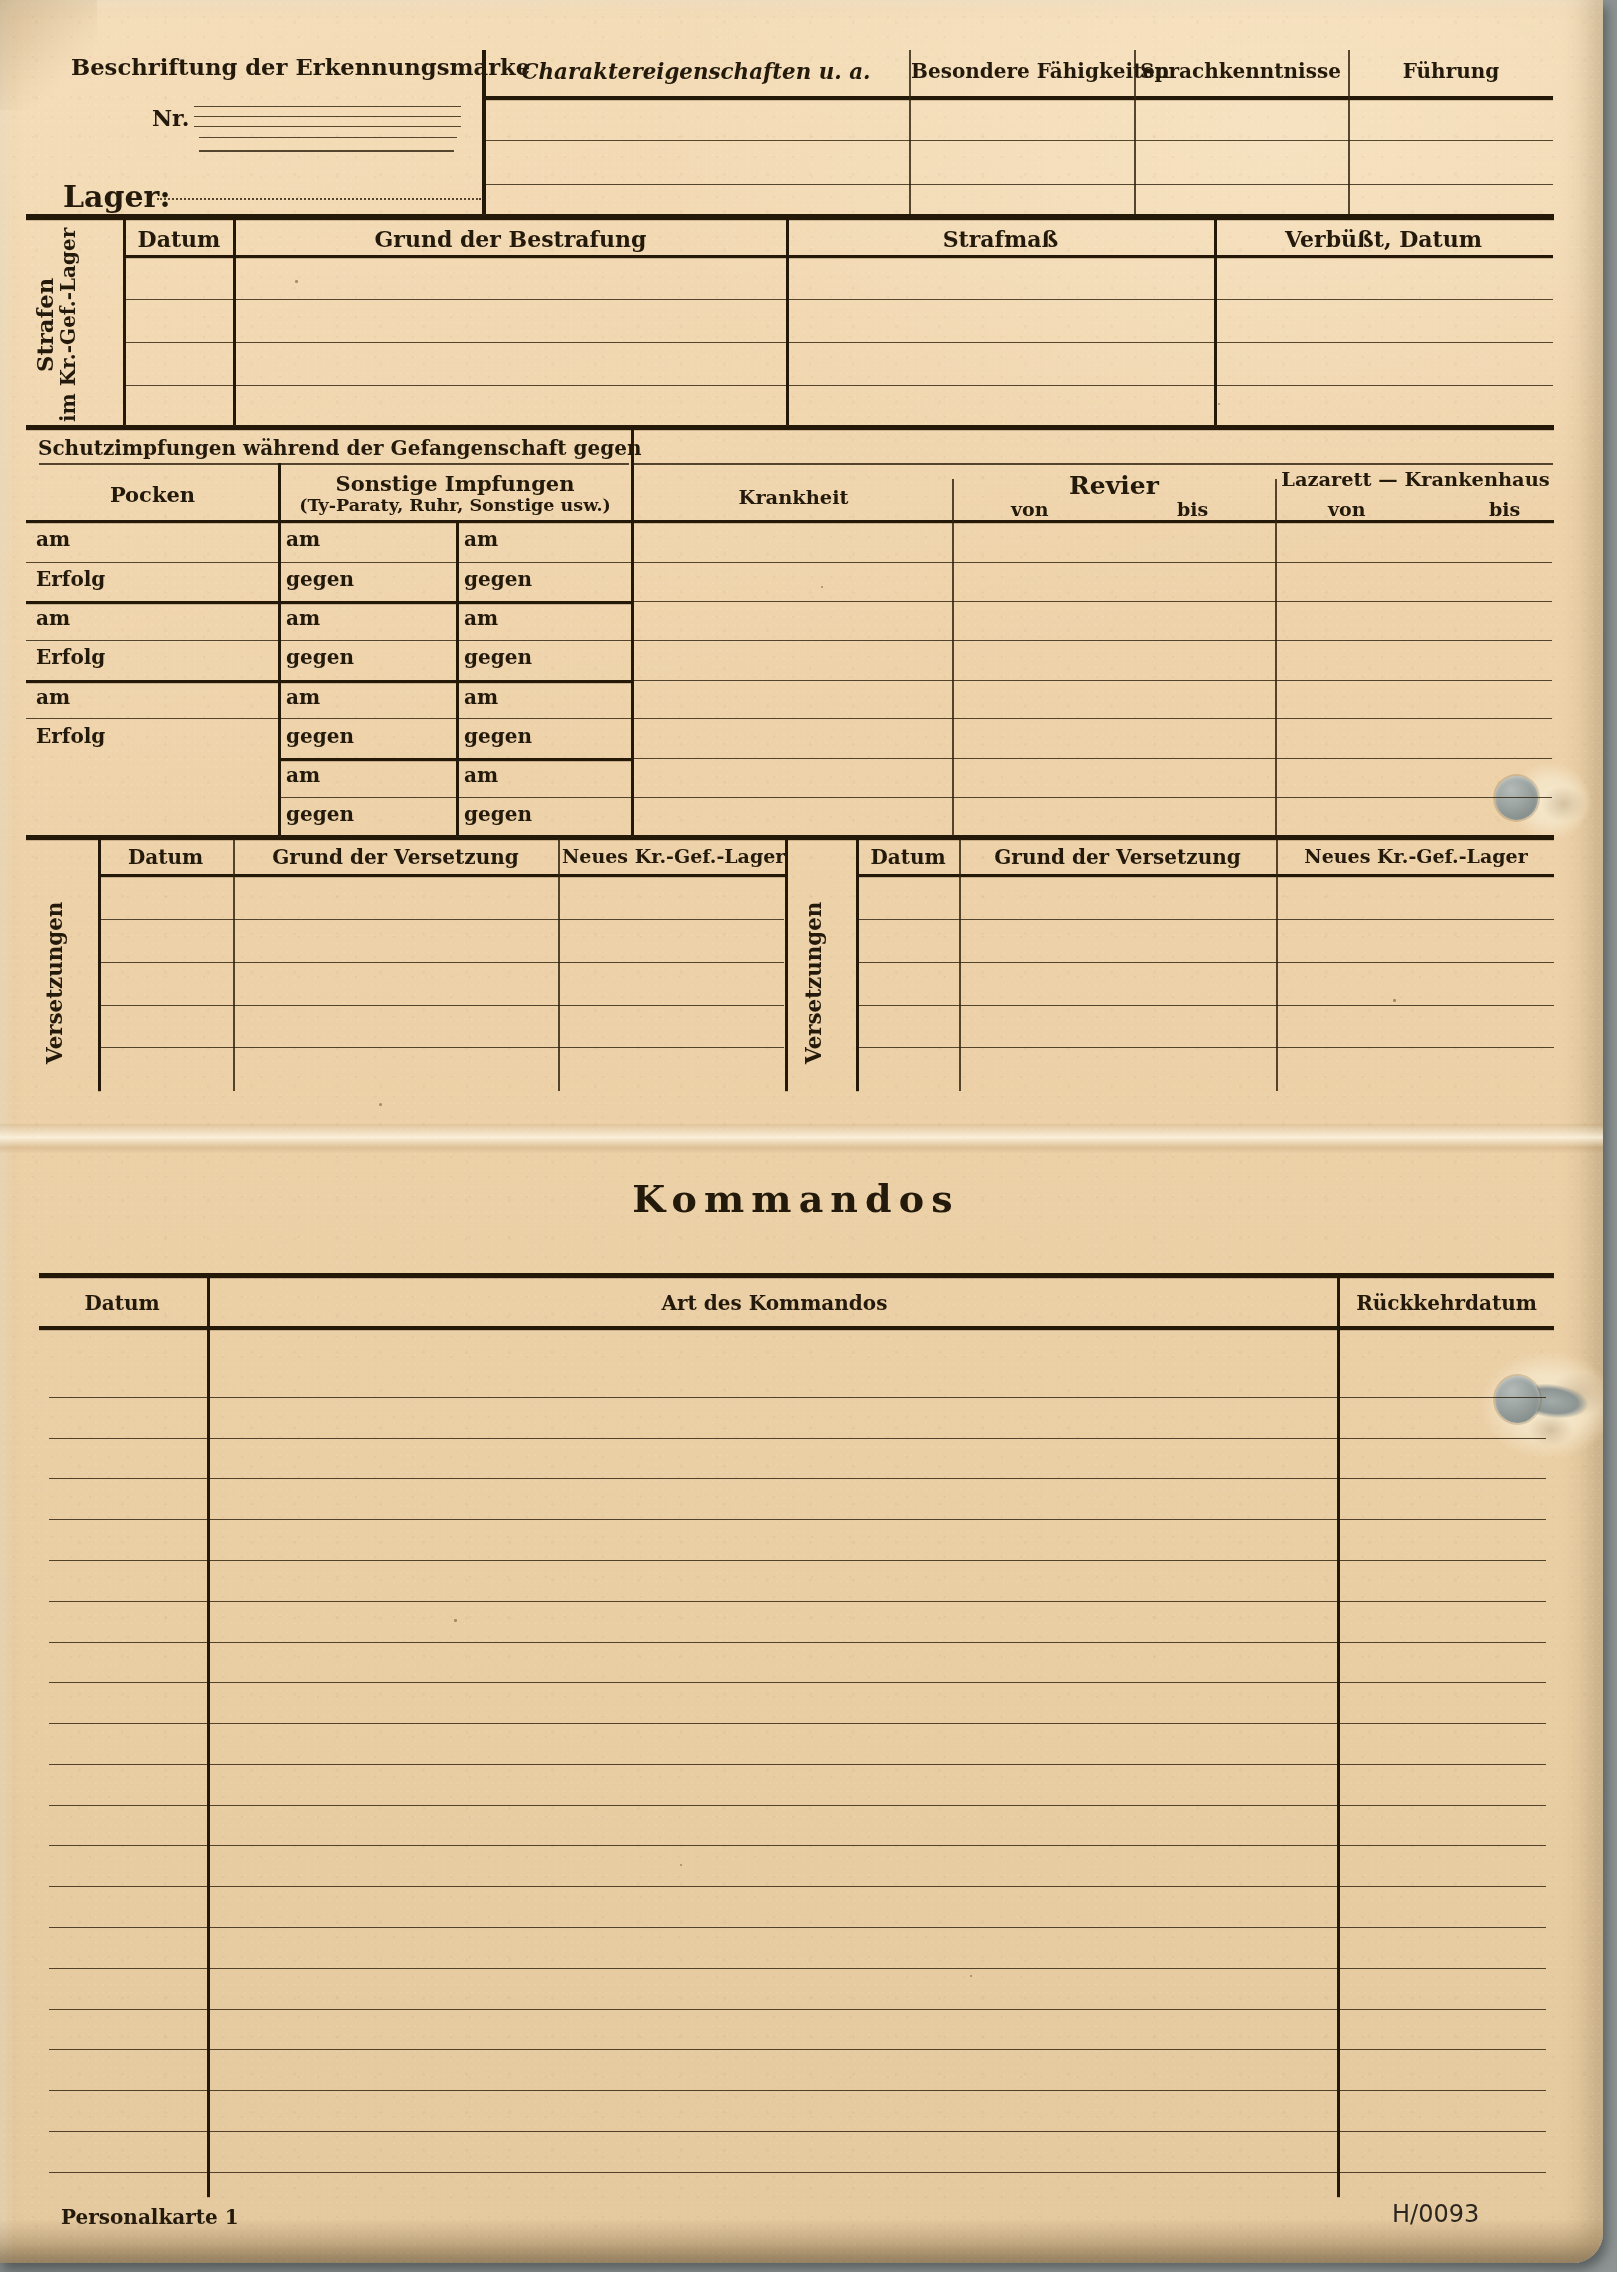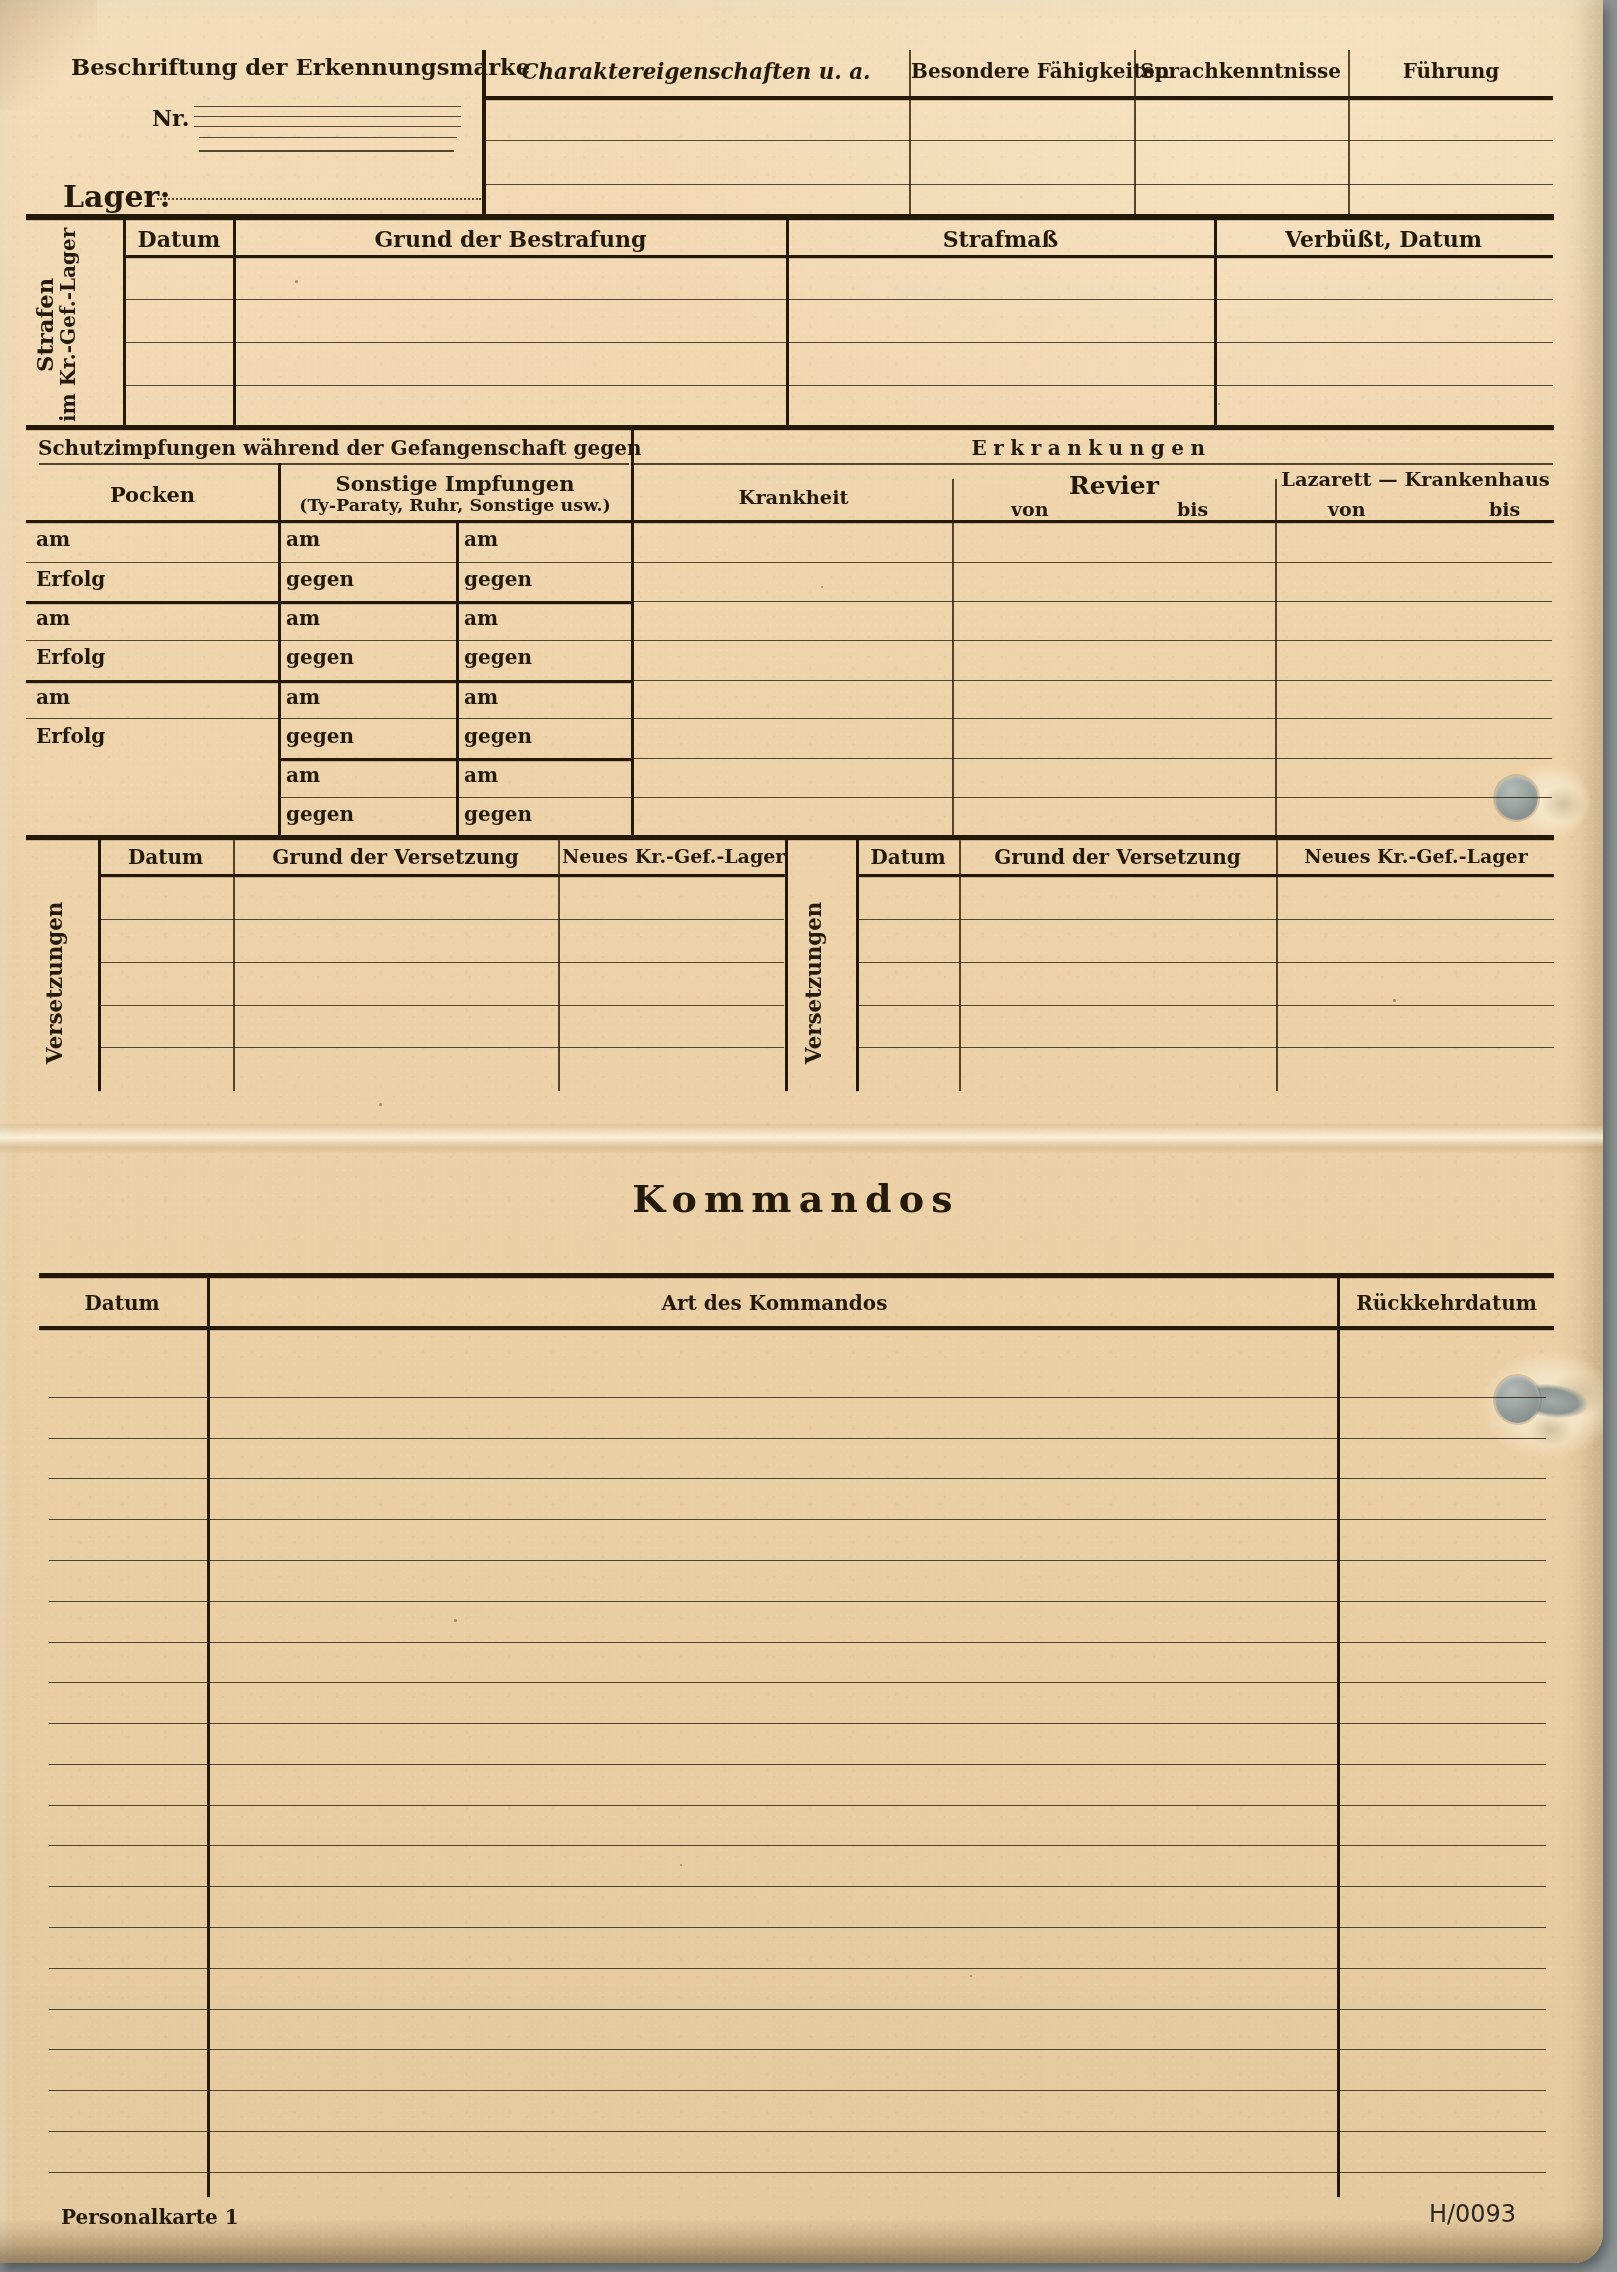--- a/index.html
+++ b/index.html
@@ -71,21 +71,20 @@
     <div class="fr rot" style="left:34px;top:228px;height:194px;font-size:22.7px;">
       <div>Strafen</div>
       <div style="font-size:20px;">im Kr.-Gef.-Lager</div>
     </div>
     <div class="fr ctr" style="left:127px;top:228px;width:104px;font-size:22px;">Datum</div>
     <div class="fr ctr" style="left:238px;top:228px;width:545px;font-size:22px;">Grund der Bestrafung</div>
     <div class="fr ctr" style="left:791px;top:228px;width:419px;font-size:22px;">Strafmaß</div>
     <div class="fr ctr" style="left:1218px;top:228px;width:331px;font-size:22px;">Verbüßt, Datum</div>
 
     <div class="fr ctr" style="left:38px;top:438px;width:586px;font-size:20px;">Schutzimpfungen während der Gefangenschaft gegen</div>
-    <div class="fr ctr" style="left:634px;top:438px;width:915px;font-size:20px;letter-spacing:6.5px;">Erkrankungen</div>
     <div class="fr ctr" style="left:31px;top:484px;width:243px;font-size:21px;">Pocken</div>
     <div class="fr ctr" style="left:282px;top:473px;width:346px;font-size:21px;">Sonstige Impfungen</div>
     <div class="fr ctr" style="left:282px;top:496px;width:346px;font-size:17.5px;">(Ty-Paraty, Ruhr, Sonstige usw.)</div>
     <div class="fr ctr" style="left:638px;top:488px;width:311px;font-size:19.4px;text-align:center;">Krankheit</div>
     <div class="fr ctr" style="left:957px;top:473px;width:314px;font-size:25px;">Revier</div>
     <div class="fr" style="left:1011px;top:500px;font-size:19px;">von</div>
     <div class="fr" style="left:1177px;top:500px;font-size:19px;">bis</div>
     <div class="fr ctr" style="left:1280px;top:470px;width:271px;font-size:19.4px;">Lazarett — Krankenhaus</div>
     <div class="fr" style="left:1328px;top:500px;font-size:19px;">von</div>
     <div class="fr" style="left:1489px;top:500px;font-size:19px;">bis</div>
@@ -98,21 +97,21 @@
     <div class="fr ctr" style="left:860px;top:847px;width:96px;font-size:20px;">Datum</div>
     <div class="fr ctr" style="left:963px;top:847px;width:309px;font-size:20px;">Grund der Versetzung</div>
     <div class="fr ctr" style="left:1280px;top:847px;width:272px;font-size:19px;">Neues Kr.-Gef.-Lager</div>
 
     <div class="fr ctr" style="left:278px;top:1179px;width:1036px;font-size:38px;letter-spacing:7.1px;">Kommandos</div>
     <div class="fr ctr" style="left:40px;top:1293px;width:164px;font-size:20px;">Datum</div>
     <div class="fr ctr" style="left:214px;top:1293px;width:1121px;font-size:20px;">Art des Kommandos</div>
     <div class="fr ctr" style="left:1341px;top:1293px;width:211px;font-size:20px;">Rückkehrdatum</div>
 
     <div class="fr" style="left:61px;top:2207px;font-size:20px;">Personalkarte 1</div>
-    <div class="fr sans" style="left:1392px;top:2202px;width:161px;font-size:24px;text-align:center;">H/0093</div>
+    <div class="fr sans" style="left:1392px;top:2202px;width:161px;font-size:24px;text-align:left;">H/0093</div>
 
     <div class="halo" style="left:1508px;top:762px;width:84px;height:78px;"></div>
     <div class="tearshade" style="left:1541px;top:786px;width:45px;height:36px;"></div>
     <div class="hole" style="left:1495px;top:776px;width:43px;height:44px;"></div>
     <div class="halo" style="left:1479px;top:1350px;width:136px;height:110px;"></div>
     <div class="tearshade" style="left:1550px;top:1372px;width:55px;height:45px;"></div>
     <div class="tearshade" style="left:1528px;top:1414px;width:45px;height:32px;"></div>
     <div class="holeblob" style="left:1515px;top:1384px;width:74px;height:34px;transform:rotate(7deg);"></div>
     <div class="hole" style="left:1495px;top:1376px;width:45px;height:47px;"></div>
 

